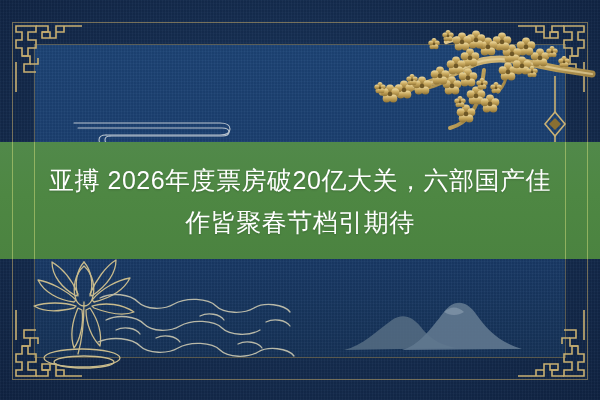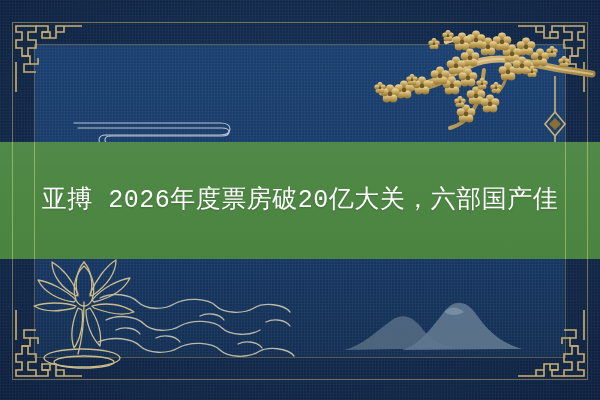--- a/index.html
+++ b/index.html
@@ -180,21 +180,21 @@
     align-items: center;
     justify-content: center;
     text-align: center;
     color: #ffffff;
     font-size: 25px;
     line-height: 42px;
     letter-spacing: 0.5px;
     padding: 0 26px;
     box-sizing: border-box;
     text-shadow: 0 1px 2px rgba(0,0,0,0.18);
-    font-family: Liberation Mono, monospace;
+    font-family: Liberation Sans, sans-serif;
   }
   .headline .ln { display: block; white-space: nowrap; }
 </style>
 </head>
 <body>
 
 <div id="banner">
 
   <div class="bg-outer"></div>
 
@@ -408,15 +408,16 @@
 
   <div class="green-band">
     <div class="band-rule r1"></div>
     <div class="band-rule r2"></div>
     <div class="band-rule r3"></div>
     <div class="band-rule r4"></div>
   </div>
 
   <div class="headline">
     <span class="ln">亚搏 2026年度票房破20亿大关，六部国产佳</span>
+    <span class="ln">作皆聚春节档引期待</span>
   </div>
 
 </div>
 
 </body></html>

